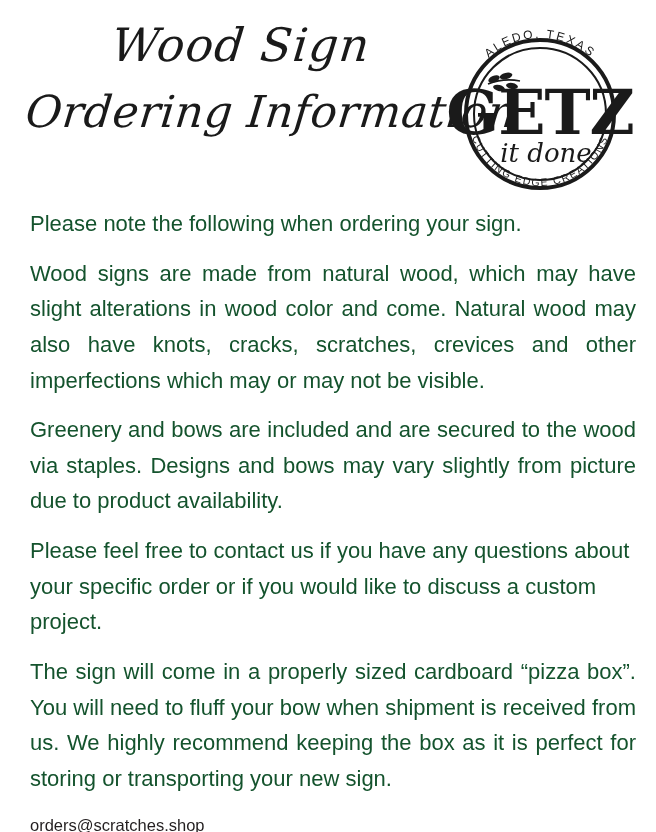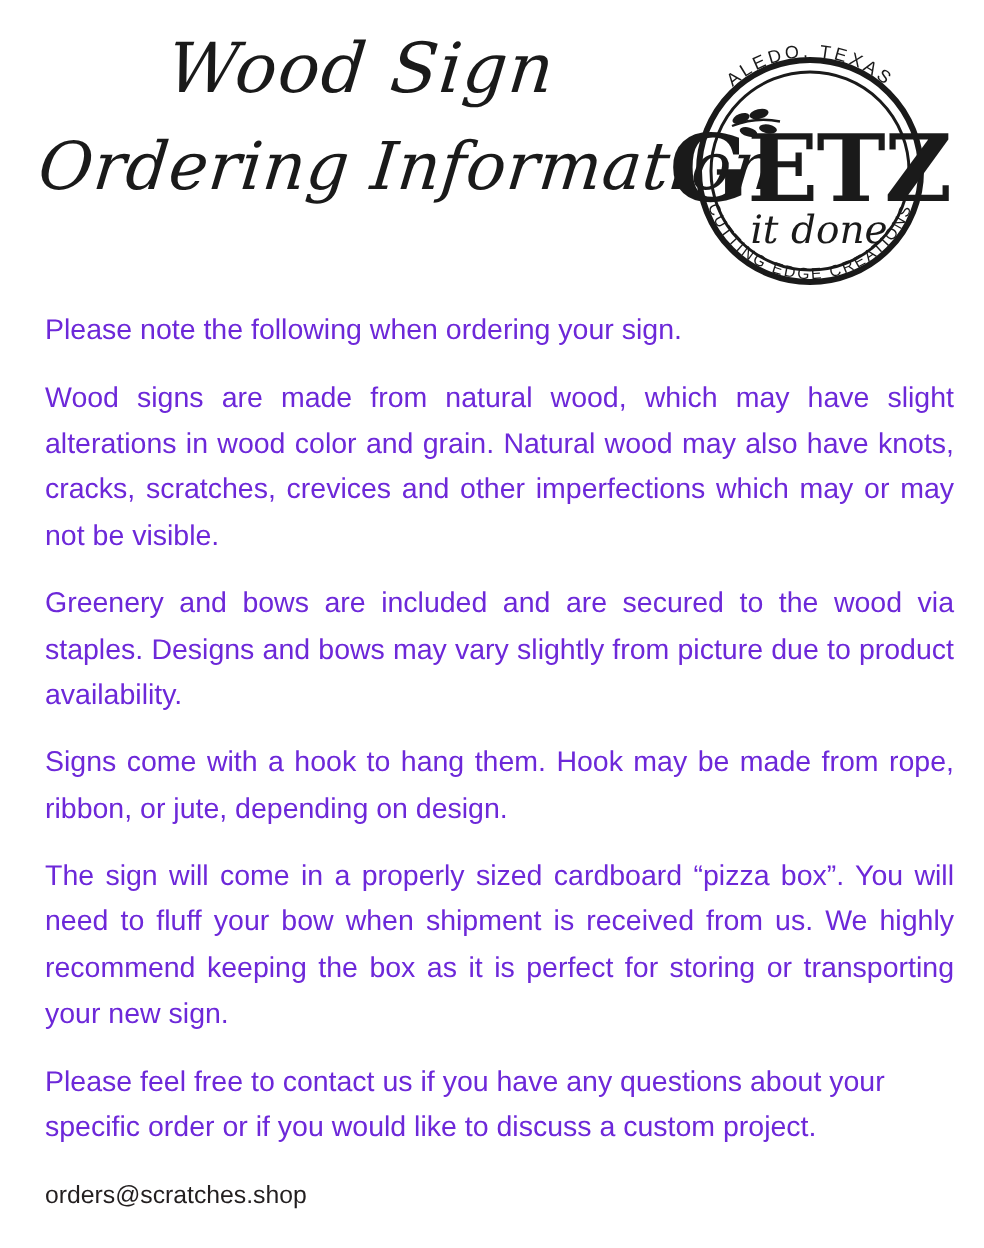--- a/index.html
+++ b/index.html
@@ -66,24 +66,24 @@
   }
 
   
   .content {
     position: absolute;
     left: 30px;
     top: 206px;
     width: 606px;
   }
   .para {
-    font-size: 19px;
+    font-size: 22px;
     line-height: 1.62;
     margin: 0 0 14px 0;
-    color: #6d28d9;
+    color: #14532d;
     text-align: justify;
     text-justify: inter-word;
     hyphens: auto;
   }
   .para:last-child {
     margin-bottom: 0;
   }
   .para.nojustify {
     text-align: left;
   }
@@ -135,21 +135,20 @@
         <text x="104" y="112" text-anchor="middle" font-family="'DejaVu Serif', serif" font-weight="bold" font-size="62" letter-spacing="-1" fill="#1a1a1a">GETZ</text>
 
         <text x="110" y="140" text-anchor="middle" font-family="'DejaVu Serif', serif" font-style="italic" font-size="26" fill="#1a1a1a">it done</text>
       </svg>
     </div>
 
   </div>
 
   <div class="content">
     <p class="para nojustify">Please note the following when ordering your sign.</p>
-    <p class="para">Wood signs are made from natural wood, which may have slight alterations in wood color and grain. Natural wood may also have knots, cracks, scratches, crevices and other imperfections which may or may not be visible.</p>
+    <p class="para">Wood signs are made from natural wood, which may have slight alterations in wood color and come. Natural wood may also have knots, cracks, scratches, crevices and other imperfections which may or may not be visible.</p>
     <p class="para">Greenery and bows are included and are secured to the wood via staples. Designs and bows may vary slightly from picture due to product availability.</p>
-    <p class="para">Signs come with a hook to hang them. Hook may be made from rope, ribbon, or jute, depending on design.</p>
+    <p class="para nojustify">Please feel free to contact us if you have any questions about your specific order or if you would like to discuss a custom project.</p>
     <p class="para">The sign will come in a properly sized cardboard “pizza box”. You will need to fluff your bow when shipment is received from us. We highly recommend keeping the box as it is perfect for storing or transporting your new sign.</p>
-    <p class="para nojustify">Please feel free to contact us if you have any questions about your specific order or if you would like to discuss a custom project.</p>
     <span class="email">orders@scratches.shop</span>
   </div>
 
 </div>
 
 </body></html>

